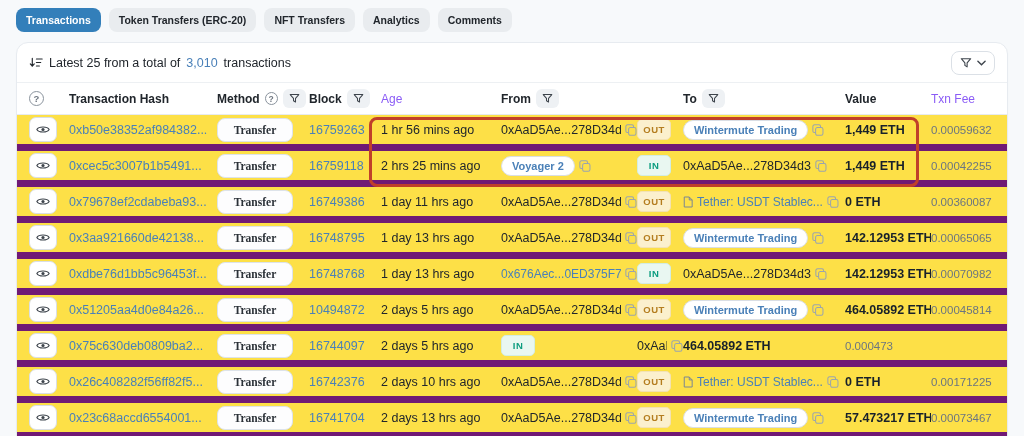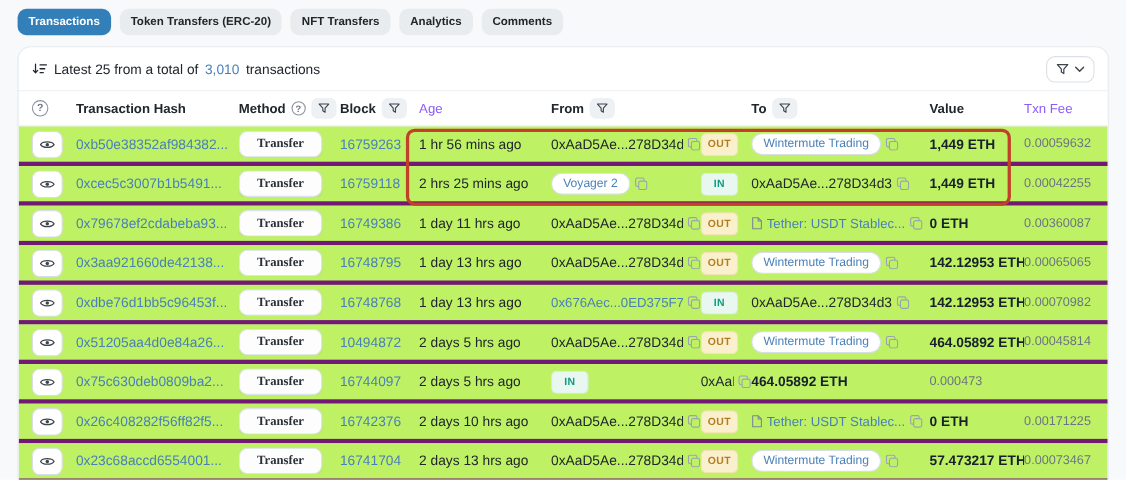--- a/index.html
+++ b/index.html
@@ -48,21 +48,21 @@
     width: 23px; height: 19px; background: #eef1f4; border: none; border-radius: 6px;
     color: #3d444c; cursor: pointer;
   }
   .qc {
     width: 15px; height: 15px; border: 1.2px solid #8a939d; border-radius: 50%;
     font-size: 9.5px; font-weight: 700; color: #6e7680;
     display: inline-flex; align-items: center; justify-content: center; flex: 0 0 auto;
   }
   .qc.sm { width: 13px; height: 13px; font-size: 8.5px; }
   
-  .trow { height: 36px; border-bottom: 4px solid #701a75; background: #bef264; }
+  .trow { height: 36px; border-bottom: 7px solid #701a75; background: #fde047; }
   .td { display: flex; align-items: center; gap: 4px; white-space: nowrap; overflow: hidden; font-size: 12.5px; }
   .eye-btn {
     width: 28px; height: 25px; display: inline-flex; align-items: center; justify-content: center;
     background: #fff; border: 1px solid #d9dee5; border-radius: 7px; color: #3d444c; cursor: pointer;
   }
   .link { color: #4a80b8; text-decoration: none; }
   .method-badge {
     display: inline-block; width: 76px; text-align: center; padding: 5px 0;
     border: 1px solid #dde3ea; border-radius: 8px; background: #fdfdfe;
     font-size: 11.5px; font-weight: 600; color: #2b3138;
@@ -71,21 +71,21 @@
   }
   .dir {
     display: inline-block; min-width: 34px; text-align: center;
     font-size: 9.5px; font-weight: 700; letter-spacing: .4px;
     padding: 4px 1px; border-radius: 5px;
   }
   .dir.out { background: #fbf0cd; color: #b47d1f; border: 1px solid #f3e2b3; }
   .dir.in  { background: #e9f7f1; color: #0c9c7f; border: 1px solid #d2ede3; }
   .party { display: inline-flex; align-items: center; gap: 4px; overflow: hidden; }
   .party-text { font-size: 12.5px; color: #21262c; }
-  .party.tag { border: 1px solid #d9dee5; border-radius: 999px; padding: 3px 10px; background: #fff; }
+  .party.tag { border: 1px solid #d9dee5; border-radius: 999px; padding: 3px 10px; background: #fff; font-weight: bold; }
   .party.tag .party-text { font-size: 11px; color: #4a80b8; }
   .party.link .party-text, .party.contract .party-text { color: #4a80b8; font-size: 12px; }
   .doc-ic { display: none; color: #7b8794; flex: 0 0 auto; }
   .doc-ic.show { display: inline-block; }
   .copy-ic { color: #9aa4ae; cursor: pointer; flex: 0 0 auto; }
   .c-value span { font-weight: 700; font-size: 12.5px; color: #18212b; }
   .c-fee span { font-size: 11.5px; color: #6b7581; }
   .c-age span { font-size: 12.5px; color: #21262c; }
   
   .hl-box {

